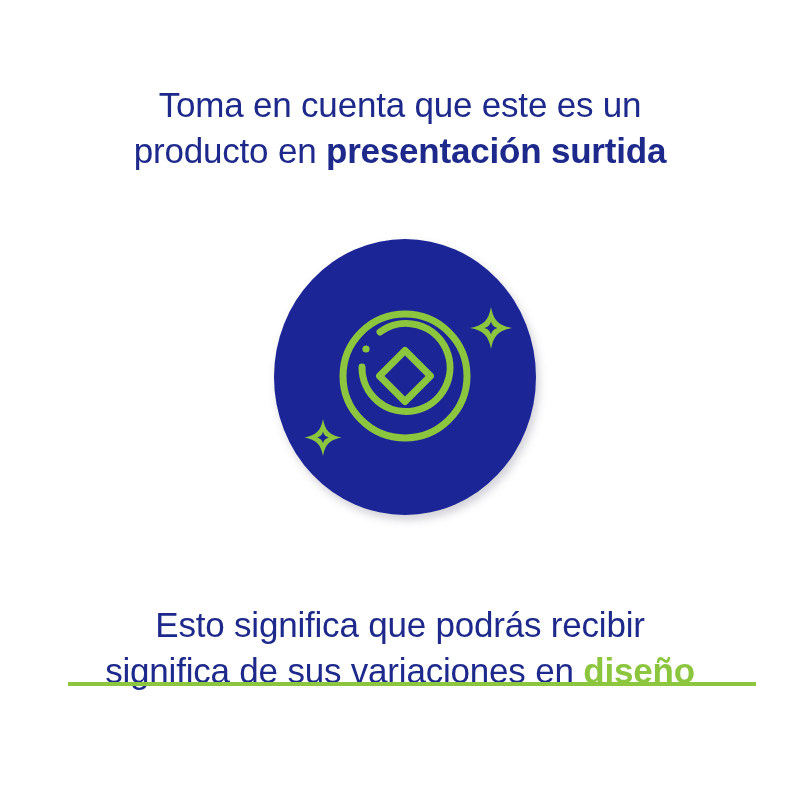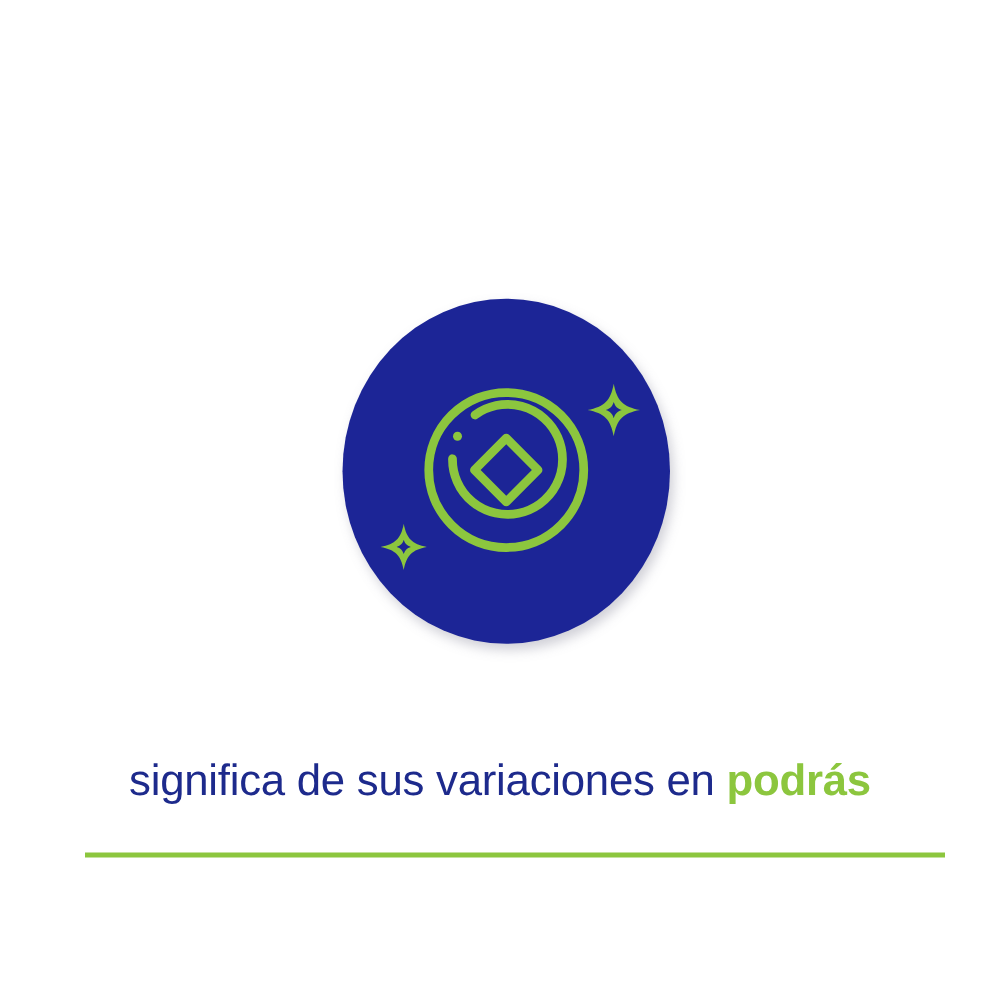--- a/index.html
+++ b/index.html
@@ -101,20 +101,24 @@
     width: 688px;
     height: 4px;
     background: #8cc63e;
   }
 </style>
 </head>
 <body>
 
 <div class="poster">
 
+  <div class="top-text">
+    <span class="line">Toma en cuenta que este es un</span>
+    <span class="line"><span>producto en </span><span class="strong">presentación surtida</span></span>
+  </div>
 
   <div class="badge-wrap">
     <div class="badge-circle"></div>
     <svg class="badge-svg" viewBox="0 0 262 276" aria-hidden="true">
 
       <circle cx="131" cy="137" r="62" fill="none" stroke="#8cc63e" stroke-width="7"></circle>
 
       <path d="M 106 93 A 44 44 0 1 1 88 128" fill="none" stroke="#8cc63e" stroke-width="7" stroke-linecap="round"></path>
 
       <circle cx="92" cy="110" r="3.6" fill="#8cc63e"></circle>
@@ -139,18 +143,19 @@
                C 42.3 196.3 46.8 191.8 49 180 Z
                M 49 192.8
                C 47.9 196.1 46.6 197.4 43.3 198.5
                C 46.6 199.6 47.9 200.9 49 204.2
                C 50.1 200.9 51.4 199.6 54.7 198.5
                C 51.4 197.4 50.1 196.1 49 192.8 Z" fill="#8cc63e" fill-rule="evenodd"></path>
     </svg>
   </div>
 
   <div class="bottom-text">
-    <span class="line"><span>significa de sus variaciones en </span><span class="accent">podrás</span></span>
+    <span class="line">Esto significa que podrás recibir</span>
+    <span class="line"><span>significa de sus variaciones en </span><span class="accent">diseño</span></span>
   </div>
 
   <div class="rule"></div>
 
 </div>
 
 </body></html>

